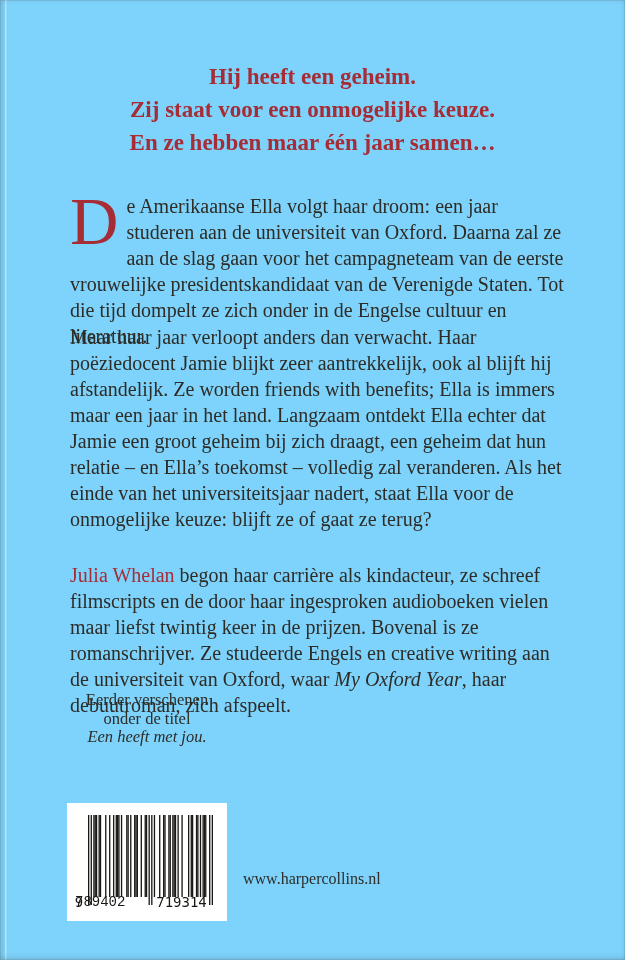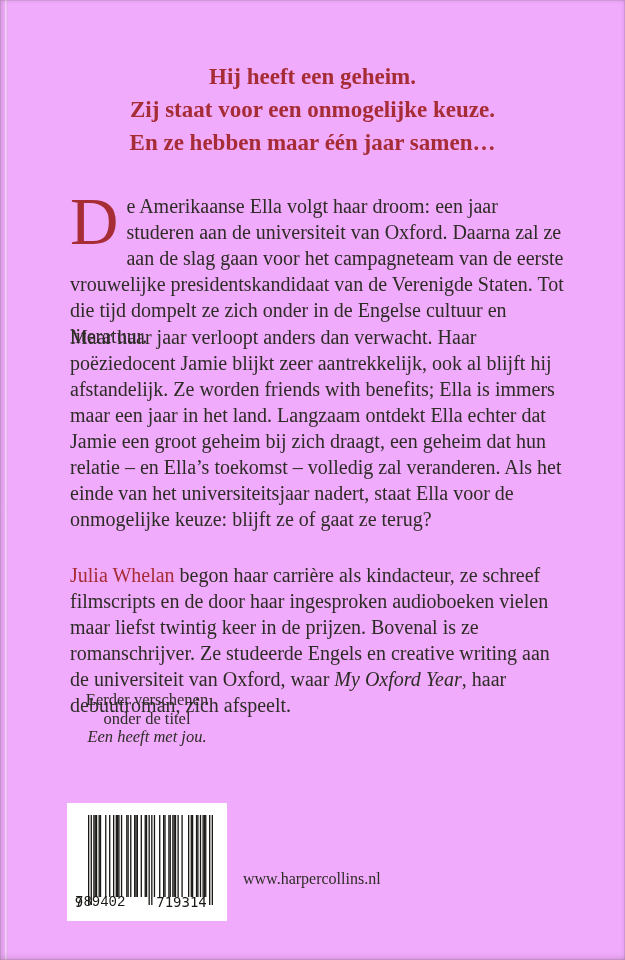--- a/index.html
+++ b/index.html
@@ -5,21 +5,21 @@
   html, body {
     margin: 0;
     padding: 0;
     background: #e9e6db;
     font-family: "Liberation Serif", serif;
   }
   .cover {
     position: relative;
     width: 625px;
     height: 960px;
-    background: #f0abfc;
+    background: #7dd3fc;
     overflow: hidden;
     color: #2e2c26;
   }
   
   .cover::before {
     content: "";
     position: absolute;
     inset: 0;
     pointer-events: none;
     z-index: 9;

